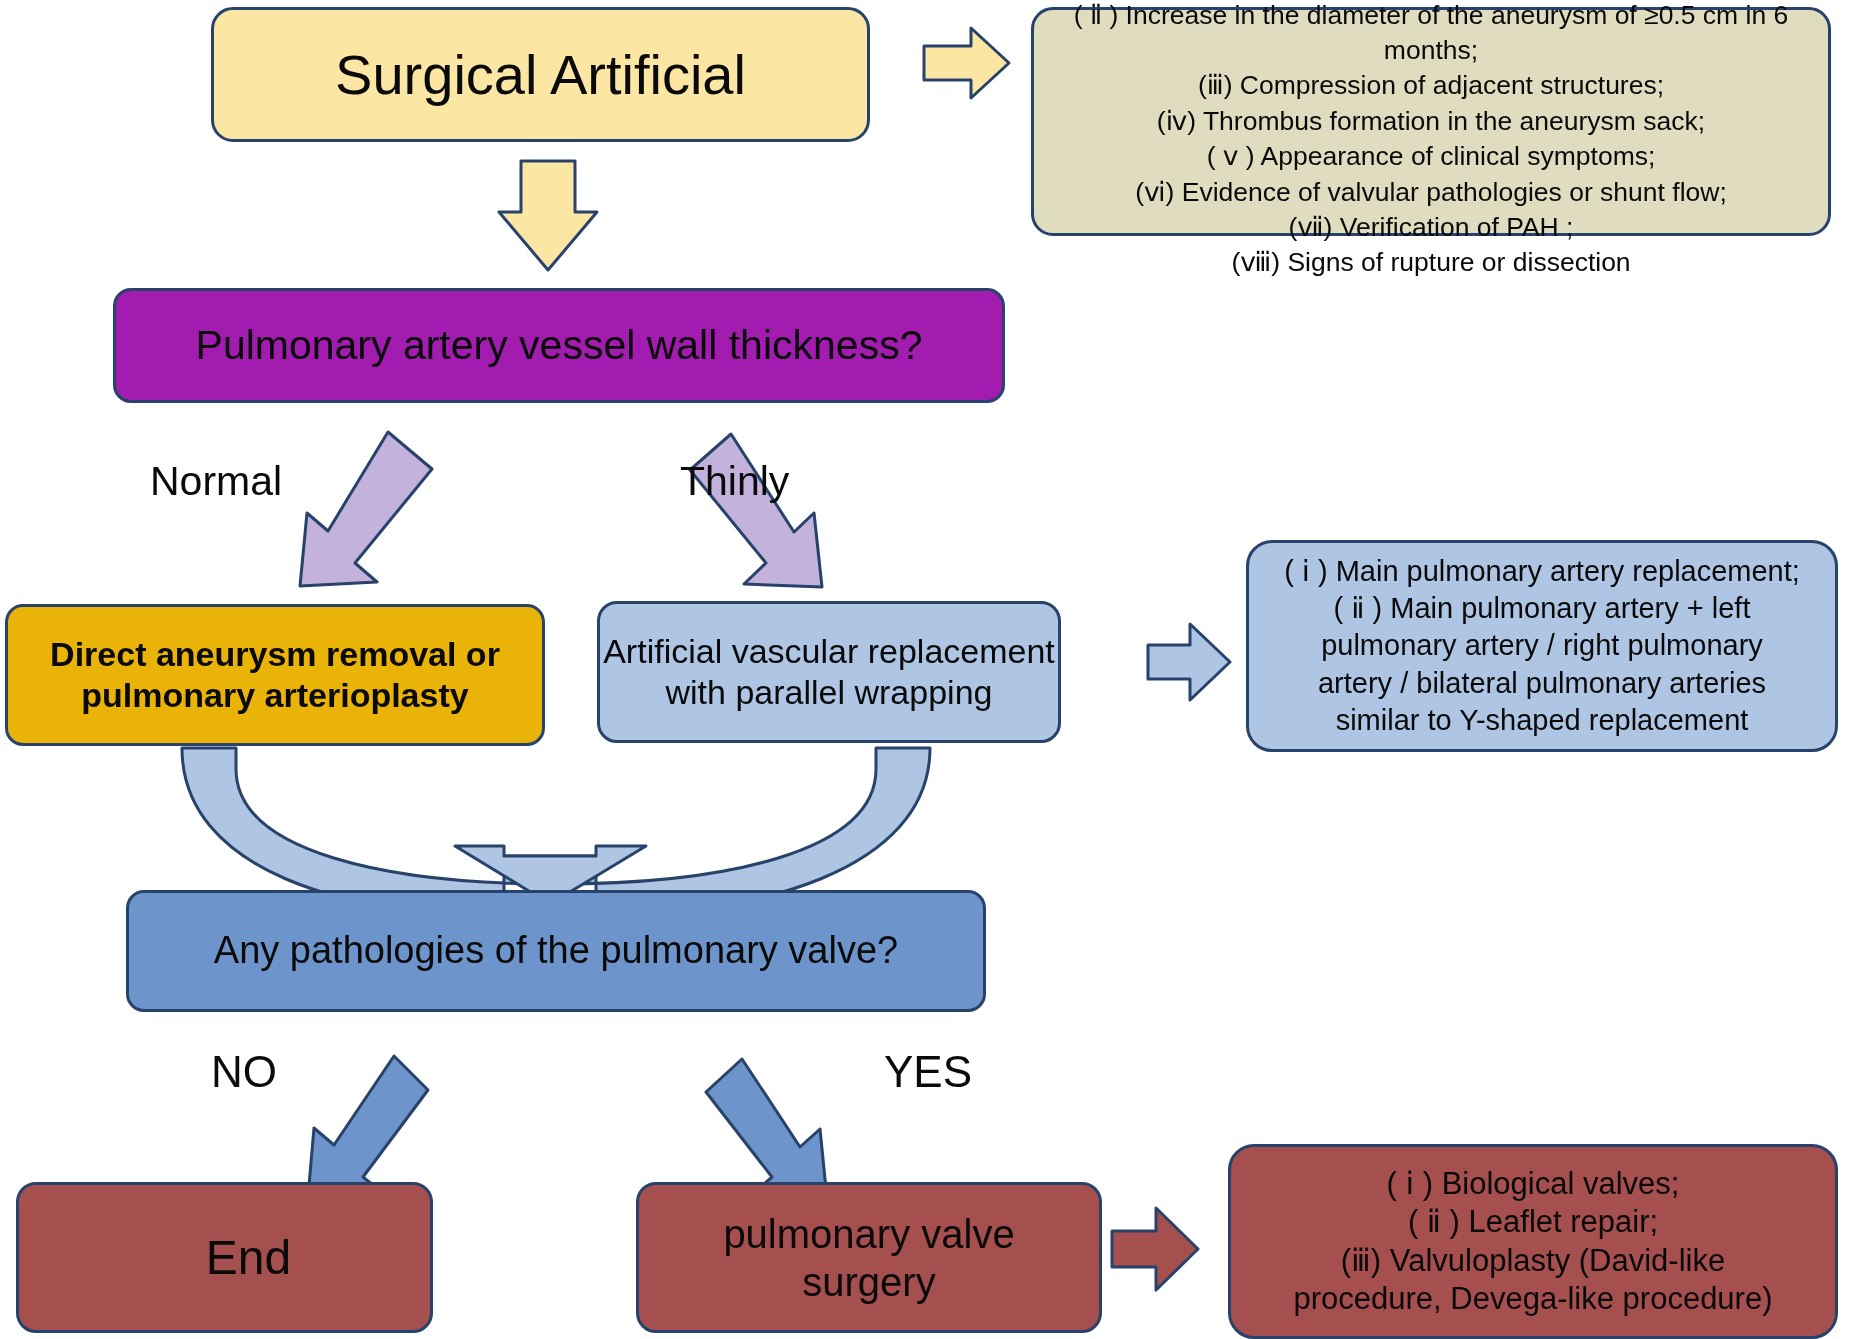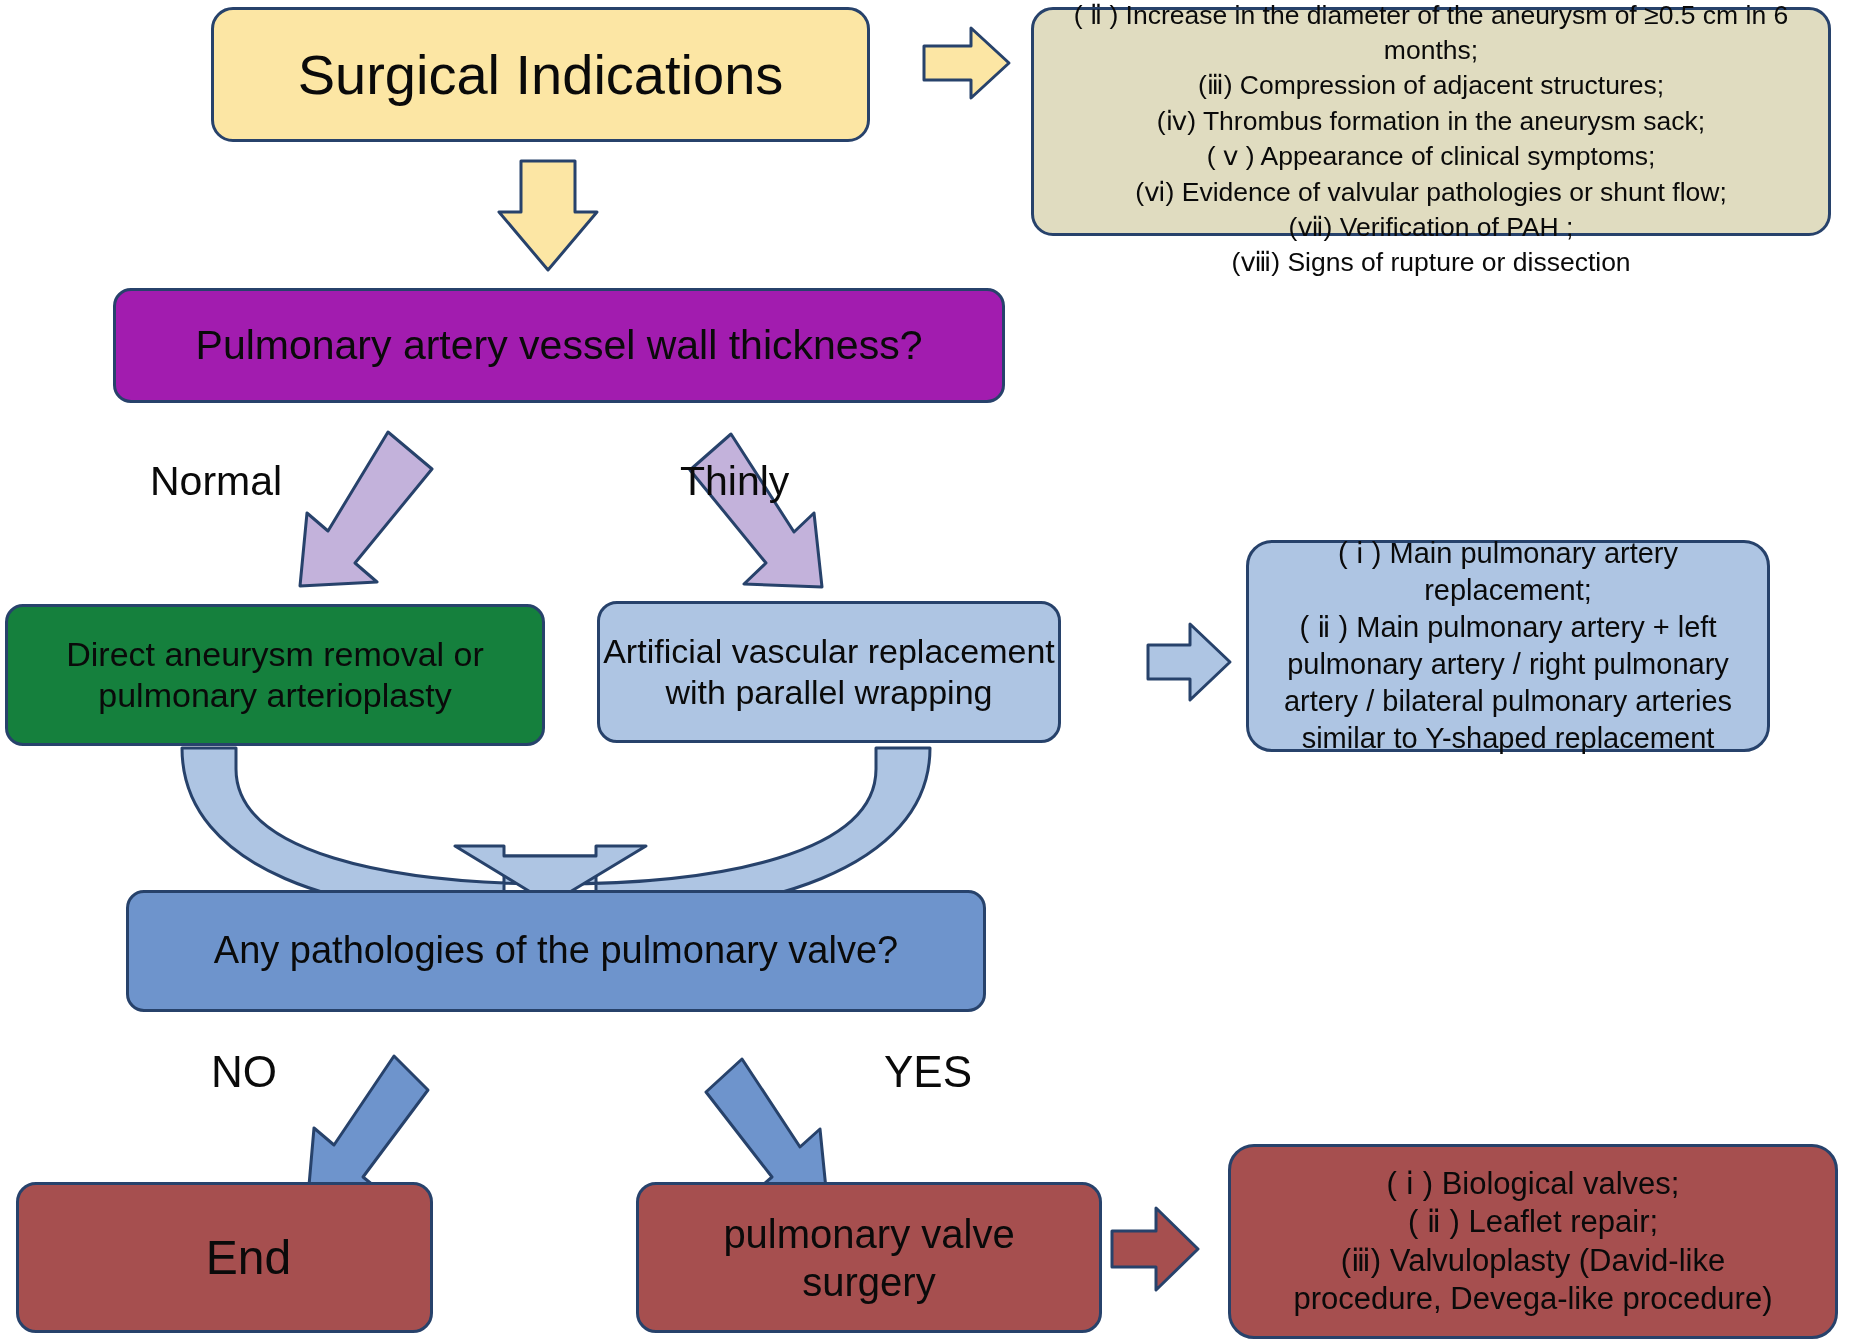--- a/index.html
+++ b/index.html
@@ -56,32 +56,33 @@
     line-height: 1.335;
   }
   #node-wall-thickness {
     left: 113px; top: 288px; width: 892px; height: 115px;
     background: #a21caf;
     border-radius: 18px;
     font-size: 41px;
   }
   #node-direct-removal {
     left: 5px; top: 604px; width: 540px; height: 142px;
-    background: #15803d;
+    background: #eab308;
     border-radius: 18px;
     font-size: 34px;
+    font-weight: bold;
   }
   #node-artificial-replacement {
     left: 597px; top: 601px; width: 464px; height: 142px;
     background: #AEC5E3;
     border-radius: 20px;
     font-size: 34px;
   }
   #node-replacement-options {
-    left: 1246px; top: 540px; width: 524px; height: 212px;
+    left: 1246px; top: 540px; width: 592px; height: 212px;
     background: #AEC5E3;
     border-radius: 26px;
     font-size: 29px;
     padding: 10px 22px;
     line-height: 1.28;
   }
   #node-valve-question {
     left: 126px; top: 890px; width: 860px; height: 122px;
     background: #6E94CC;
     border-radius: 18px;
@@ -172,21 +173,21 @@
     <g>
       <path d="M 742 1059 L 706 1092 L 772 1177 L 750 1196 L 827 1199 L 820 1129 L 800 1147 Z" fill="#6E94CC" stroke="#27426B" stroke-width="3" stroke-linejoin="round"></path>
     </g>
 
     <g>
       <path d="M 1112 1231 L 1156 1231 L 1156 1208 L 1198 1249 L 1156 1290 L 1156 1267 L 1112 1267 Z" fill="#A64F4F" stroke="#27426B" stroke-width="3" stroke-linejoin="round"></path>
     </g>
   </svg>
 
   <div class="node" id="node-title">
-    <span class="node-text">Surgical Indications</span>
+    <span class="node-text">Surgical Artificial</span>
   </div>
 
   <div class="node left-text" id="node-indications">
     <span class="node-text">( ⅰ )Absolute PAA diameter ≥5.5 cm;
 ( ⅱ ) Increase in the diameter of the aneurysm of ≥0.5 cm in 6 months;
 (ⅲ) Compression of adjacent structures;
 (ⅳ) Thrombus formation in the aneurysm sack;
 ( ⅴ ) Appearance of clinical symptoms;
 (ⅵ) Evidence of valvular pathologies or shunt flow;
 (ⅶ) Verification of PAH ;

